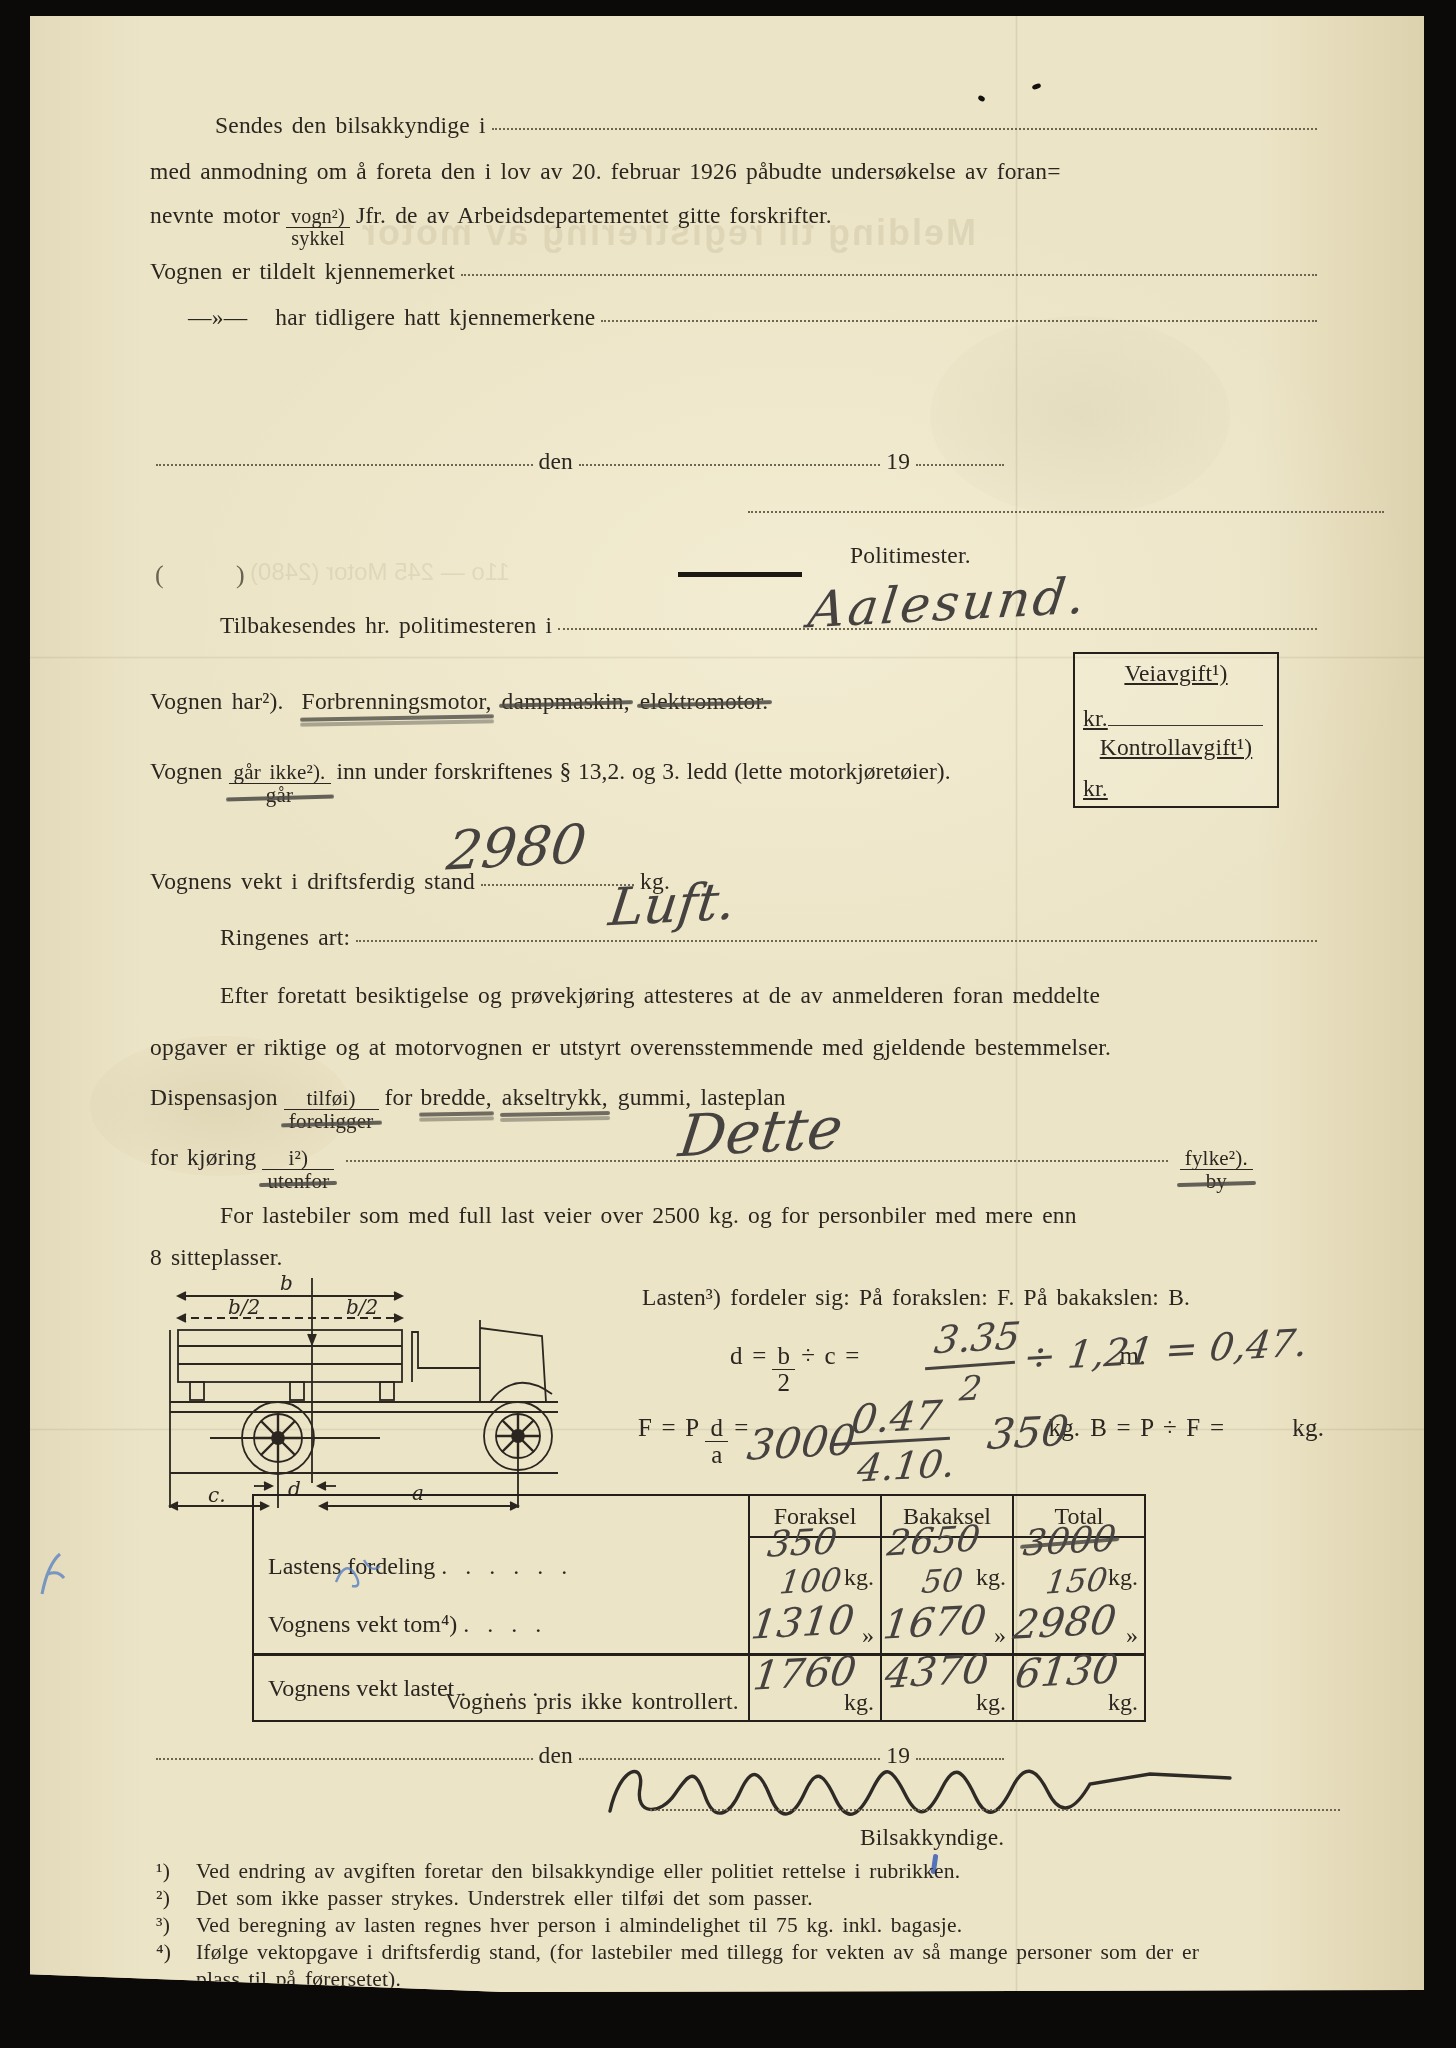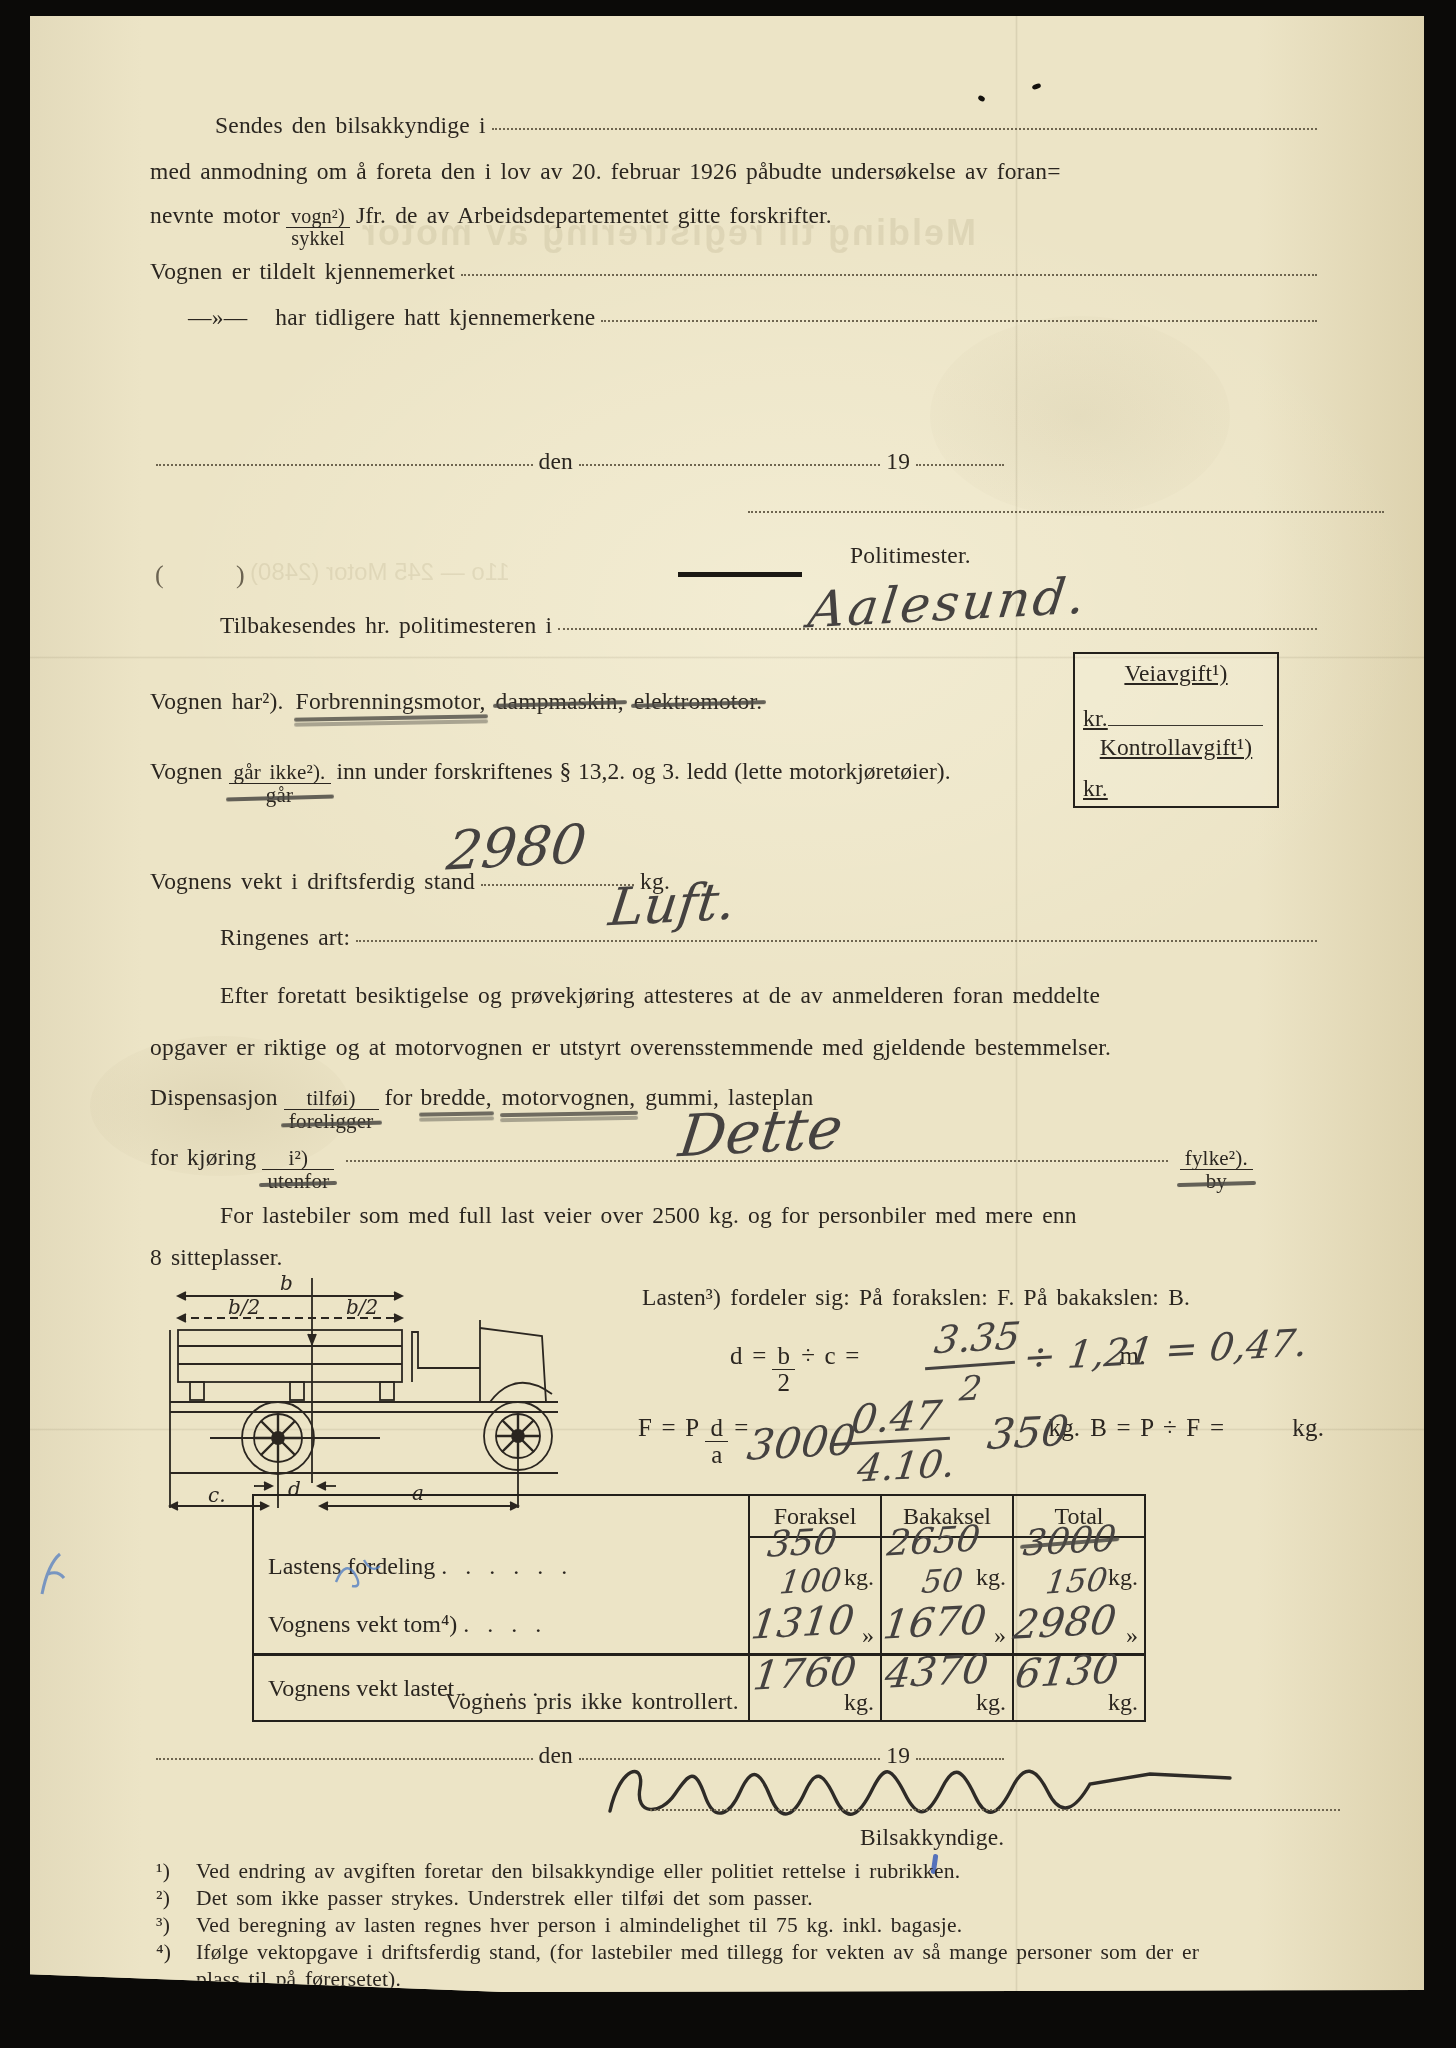--- a/index.html
+++ b/index.html
@@ -95,21 +95,21 @@
     <div class="printed" style="position:absolute;left:206px;top:544px;color:#6b6351;font-size:26px">)</div>
     <div style="position:absolute;left:648px;top:556px;width:124px;height:4.5px;background:#1c1914"></div>
 
     <div class="row printed" style="left:190px;top:596px;width:1103px">
       <span>Tilbakesendes hr. politimesteren i</span>
       <span class="dots"></span>
     </div>
     <div class="hand" style="left:780px;top:558px;font-size:50px;letter-spacing:3px">Aalesund.</div>
 
     <div class="row printed" style="left:120px;top:672px">
-      <span style="margin-right:12px">Vognen har²).</span>
+      <span style="margin-right:18px">Vognen har²).</span>
       <span class="pu" style="margin-right:10px">Forbrenningsmotor,</span>
       <span class="ps" style="margin-right:10px">dampmaskin,</span>
       <span class="ps">elektromotor.</span>
     </div>
 
     <div class="row printed" style="left:120px;top:742px">
       <span>Vognen</span>
       <span class="frac" style="font-size:21px">
         <span class="ftop">går ikke²).</span>
         <span class="fbot ps">går</span>
@@ -144,21 +144,21 @@
     <div class="printed" style="position:absolute;left:120px;top:1018px">opgaver er riktige og at motorvognen er utstyrt overensstemmende med gjeldende bestemmelser.</div>
 
     <div class="row printed" style="left:120px;top:1068px">
       <span>Dispensasjon</span>
       <span class="frac" style="font-size:21px">
         <span class="ftop">tilføi)</span>
         <span class="fbot ps">foreligger</span>
       </span>
       <span style="margin-right:8px">for</span>
       <span class="pu" style="margin-right:10px">bredde,</span>
-      <span class="pu" style="margin-right:10px">motorvognen,</span>
+      <span class="pu" style="margin-right:10px">akseltrykk,</span>
       <span>gummi, lasteplan</span>
     </div>
 
     <div class="row printed" style="left:120px;top:1128px;width:1173px">
       <span>for kjøring</span>
       <span class="frac" style="font-size:21px">
         <span class="ftop">i²)</span>
         <span class="fbot ps">utenfor</span>
       </span>
       <span class="dots"></span>

